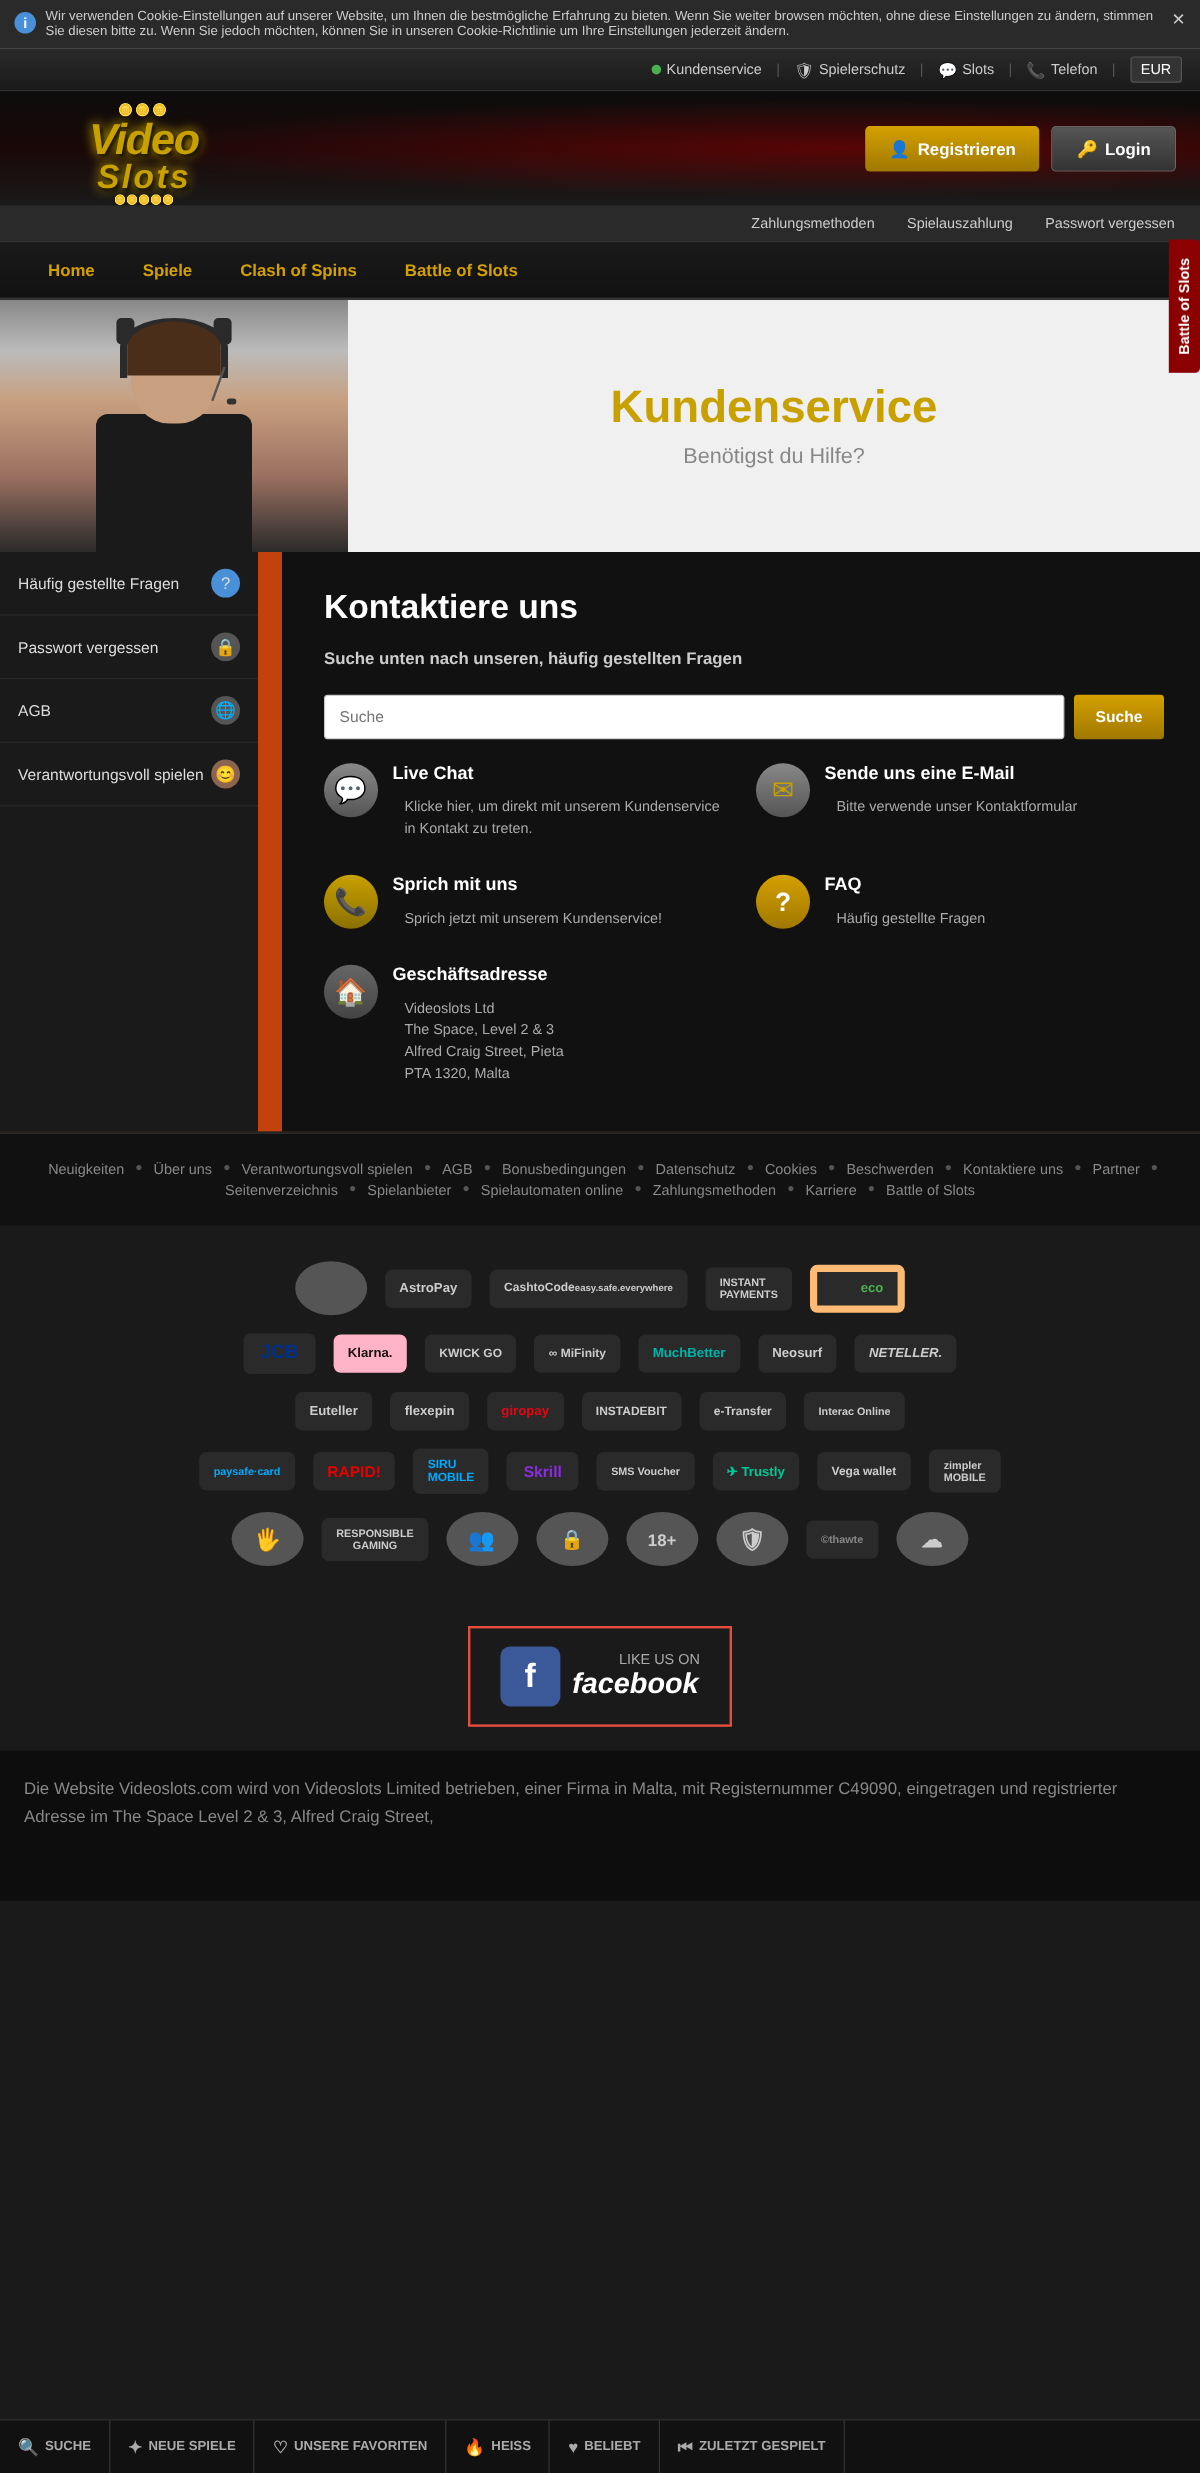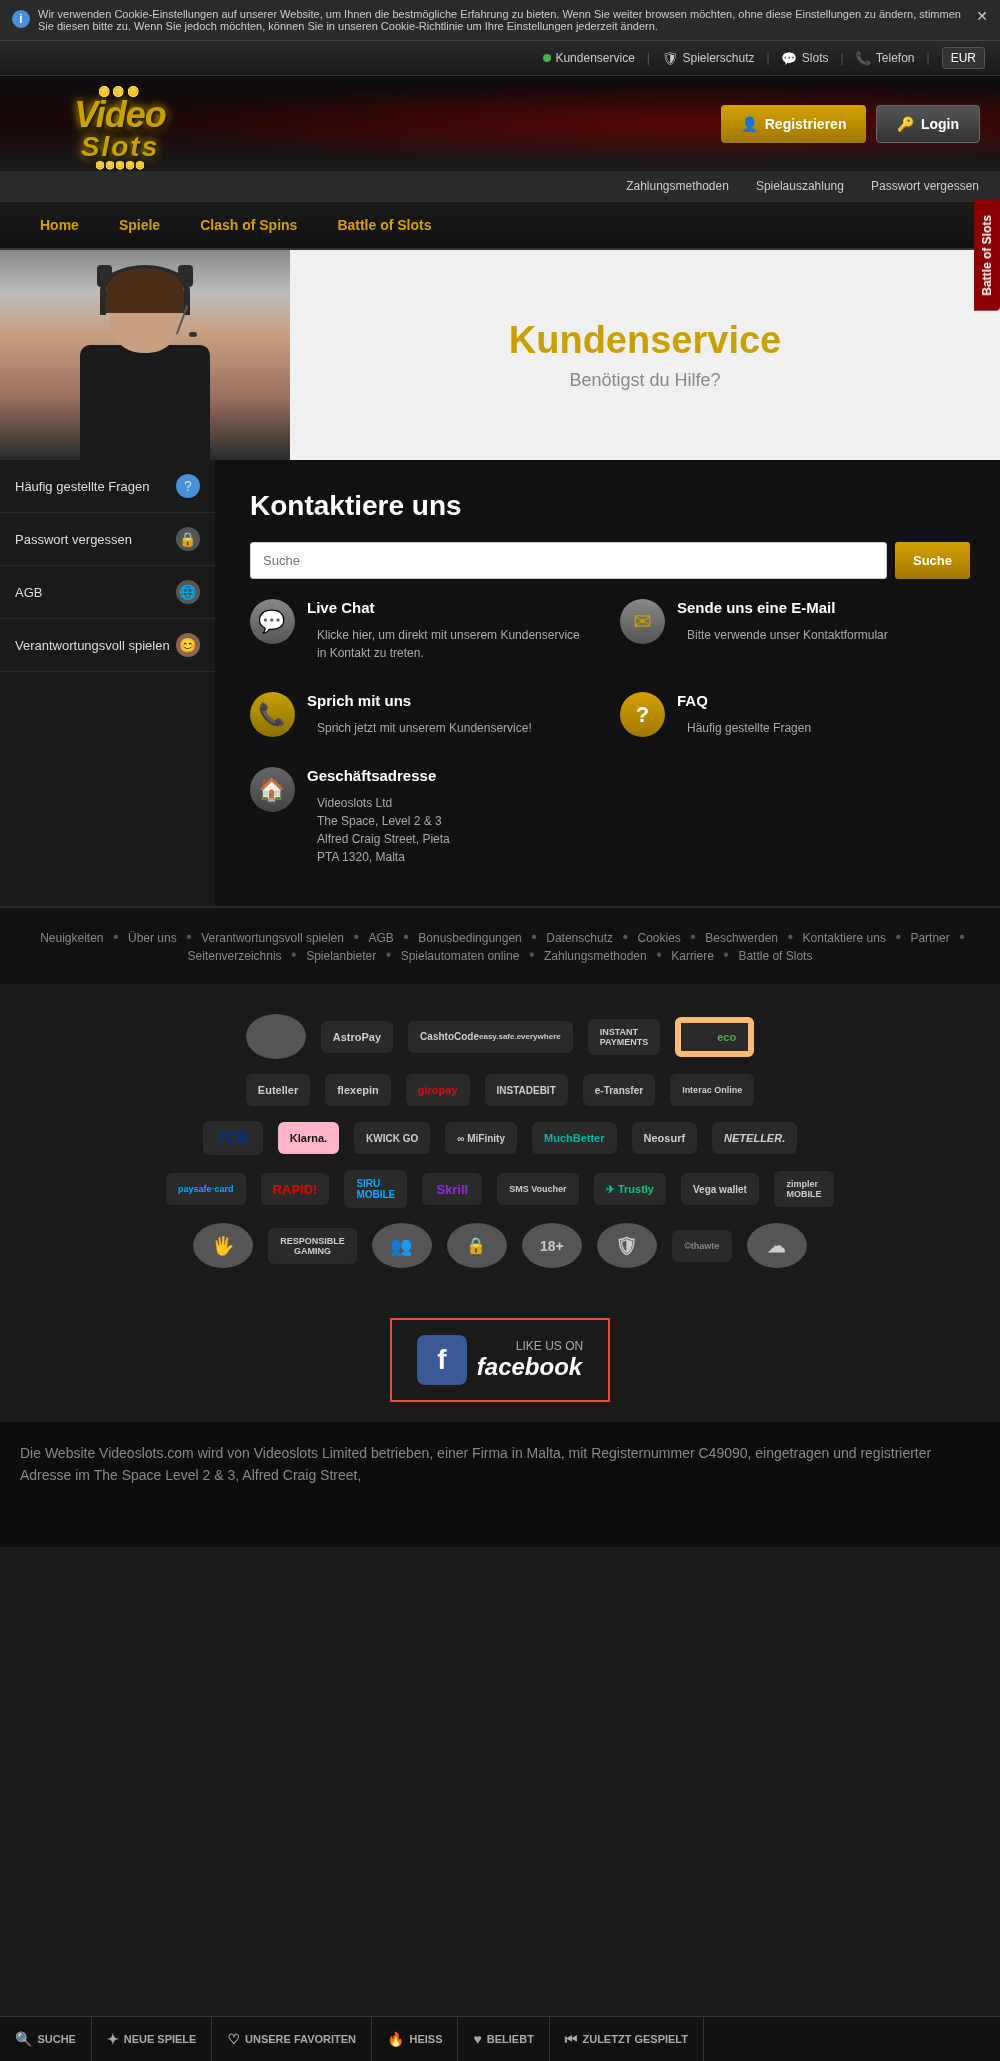--- a/index.html
+++ b/index.html
@@ -207,20 +207,21 @@
     .hero-subtitle {
       font-size: 18px;
       color: #999;
     }
 
     
     .content-wrapper {
       display: flex;
       background: #c2410c;
       min-height: 400px;
+      gap: 20px;
     }
 
     
     .sidebar {
       width: 215px;
       background: #1a1a1a;
       padding: 0;
       flex-shrink: 0;
     }
     .sidebar-item {
@@ -606,20 +607,21 @@
       <div class="sidebar-icon gray">🌐</div>
     </div>
     <div class="sidebar-item">
       <span>Verantwortungsvoll spielen</span>
       <div class="sidebar-icon brown">😊</div>
     </div>
   </div>
 
   <div class="main-content">
     <h1>Kontaktiere uns</h1>
+    <p class="highlight-text">Suche unten nach unseren, häufig gestellten Fragen</p>
 
     <div class="search-row">
       <input class="search-input" type="text" placeholder="Suche" style="">
       <button class="search-btn">Suche</button>
     </div>
 
     <div class="contact-grid">
 
       <div class="contact-item">
         <div class="contact-icon chat-icon" style="font-size:22px;color:#fff;">💬</div>
@@ -675,35 +677,35 @@
 
 <div class="payment-section">
   <div class="payment-row">
     <div class="gray-circle payment-logo circle"></div>
     <div class="payment-logo">AstroPay</div>
     <div class="payment-logo" style="font-size:10px;">CashtoCode<br><span style="font-size:8px;">easy.safe.everywhere</span></div>
     <div class="payment-logo" style="font-size:9px;">INSTANT<br>PAYMENTS</div>
     <div class="payment-logo" style="color:#4caf50;border:6px solid #fdba74;padding-left:36px;">eco</div>
   </div>
   <div class="payment-row">
-    <div class="payment-logo">Euteller</div>
-    <div class="payment-logo">flexepin</div>
-    <div class="payment-logo" style="color:#e30613;">giropay</div>
-    <div class="payment-logo" style="font-size:10px;">INSTADEBIT</div>
-    <div class="payment-logo" style="font-size:10px;">e-Transfer</div>
-    <div class="payment-logo" style="font-size:9px;">Interac Online</div>
-  </div>
-  <div class="payment-row">
     <div class="payment-logo" style="color:#003087;font-size:16px;font-weight:900;">JCB</div>
     <div class="payment-logo" style="background:#ffb3c7;color:#17120f;">Klarna.</div>
     <div class="payment-logo" style="font-size:10px;">KWICK GO</div>
     <div class="payment-logo" style="font-size:10px;">∞ MiFinity</div>
     <div class="payment-logo" style="color:#00b4aa;font-size:11px;">MuchBetter</div>
     <div class="payment-logo">Neosurf</div>
     <div class="payment-logo" style="font-style:italic;font-weight:900;">NETELLER.</div>
+  </div>
+  <div class="payment-row">
+    <div class="payment-logo">Euteller</div>
+    <div class="payment-logo">flexepin</div>
+    <div class="payment-logo" style="color:#e30613;">giropay</div>
+    <div class="payment-logo" style="font-size:10px;">INSTADEBIT</div>
+    <div class="payment-logo" style="font-size:10px;">e-Transfer</div>
+    <div class="payment-logo" style="font-size:9px;">Interac Online</div>
   </div>
   <div class="payment-row">
     <div class="payment-logo" style="font-size:9px;color:#00aaff;">paysafe·card</div>
     <div class="payment-logo" style="font-size:13px;font-weight:900;color:#e60000;">RAPID!</div>
     <div class="payment-logo" style="font-size:10px;color:#00aaff;">SIRU<br>MOBILE</div>
     <div class="payment-logo" style="color:#8b2be2;font-size:13px;font-weight:bold;">Skrill</div>
     <div class="payment-logo" style="font-size:9px;text-align:center;">SMS Voucher</div>
     <div class="payment-logo" style="color:#00c896;font-size:11px;font-weight:bold;">✈ Trustly</div>
     <div class="payment-logo" style="font-size:10px;">Vega wallet</div>
     <div class="payment-logo" style="font-size:9px;">zimpler<br>MOBILE</div>

